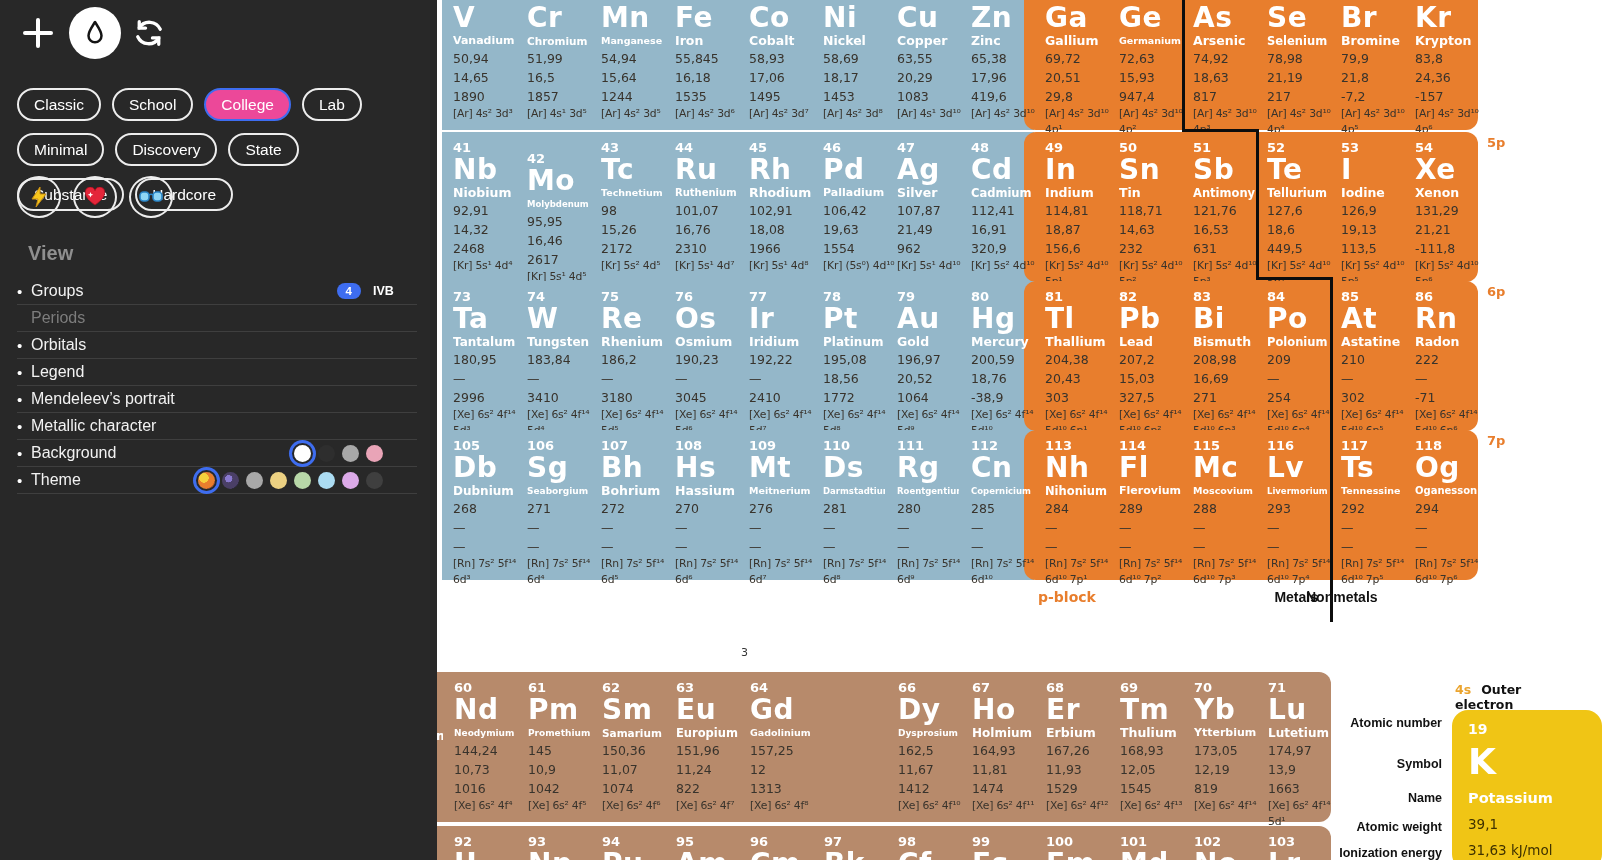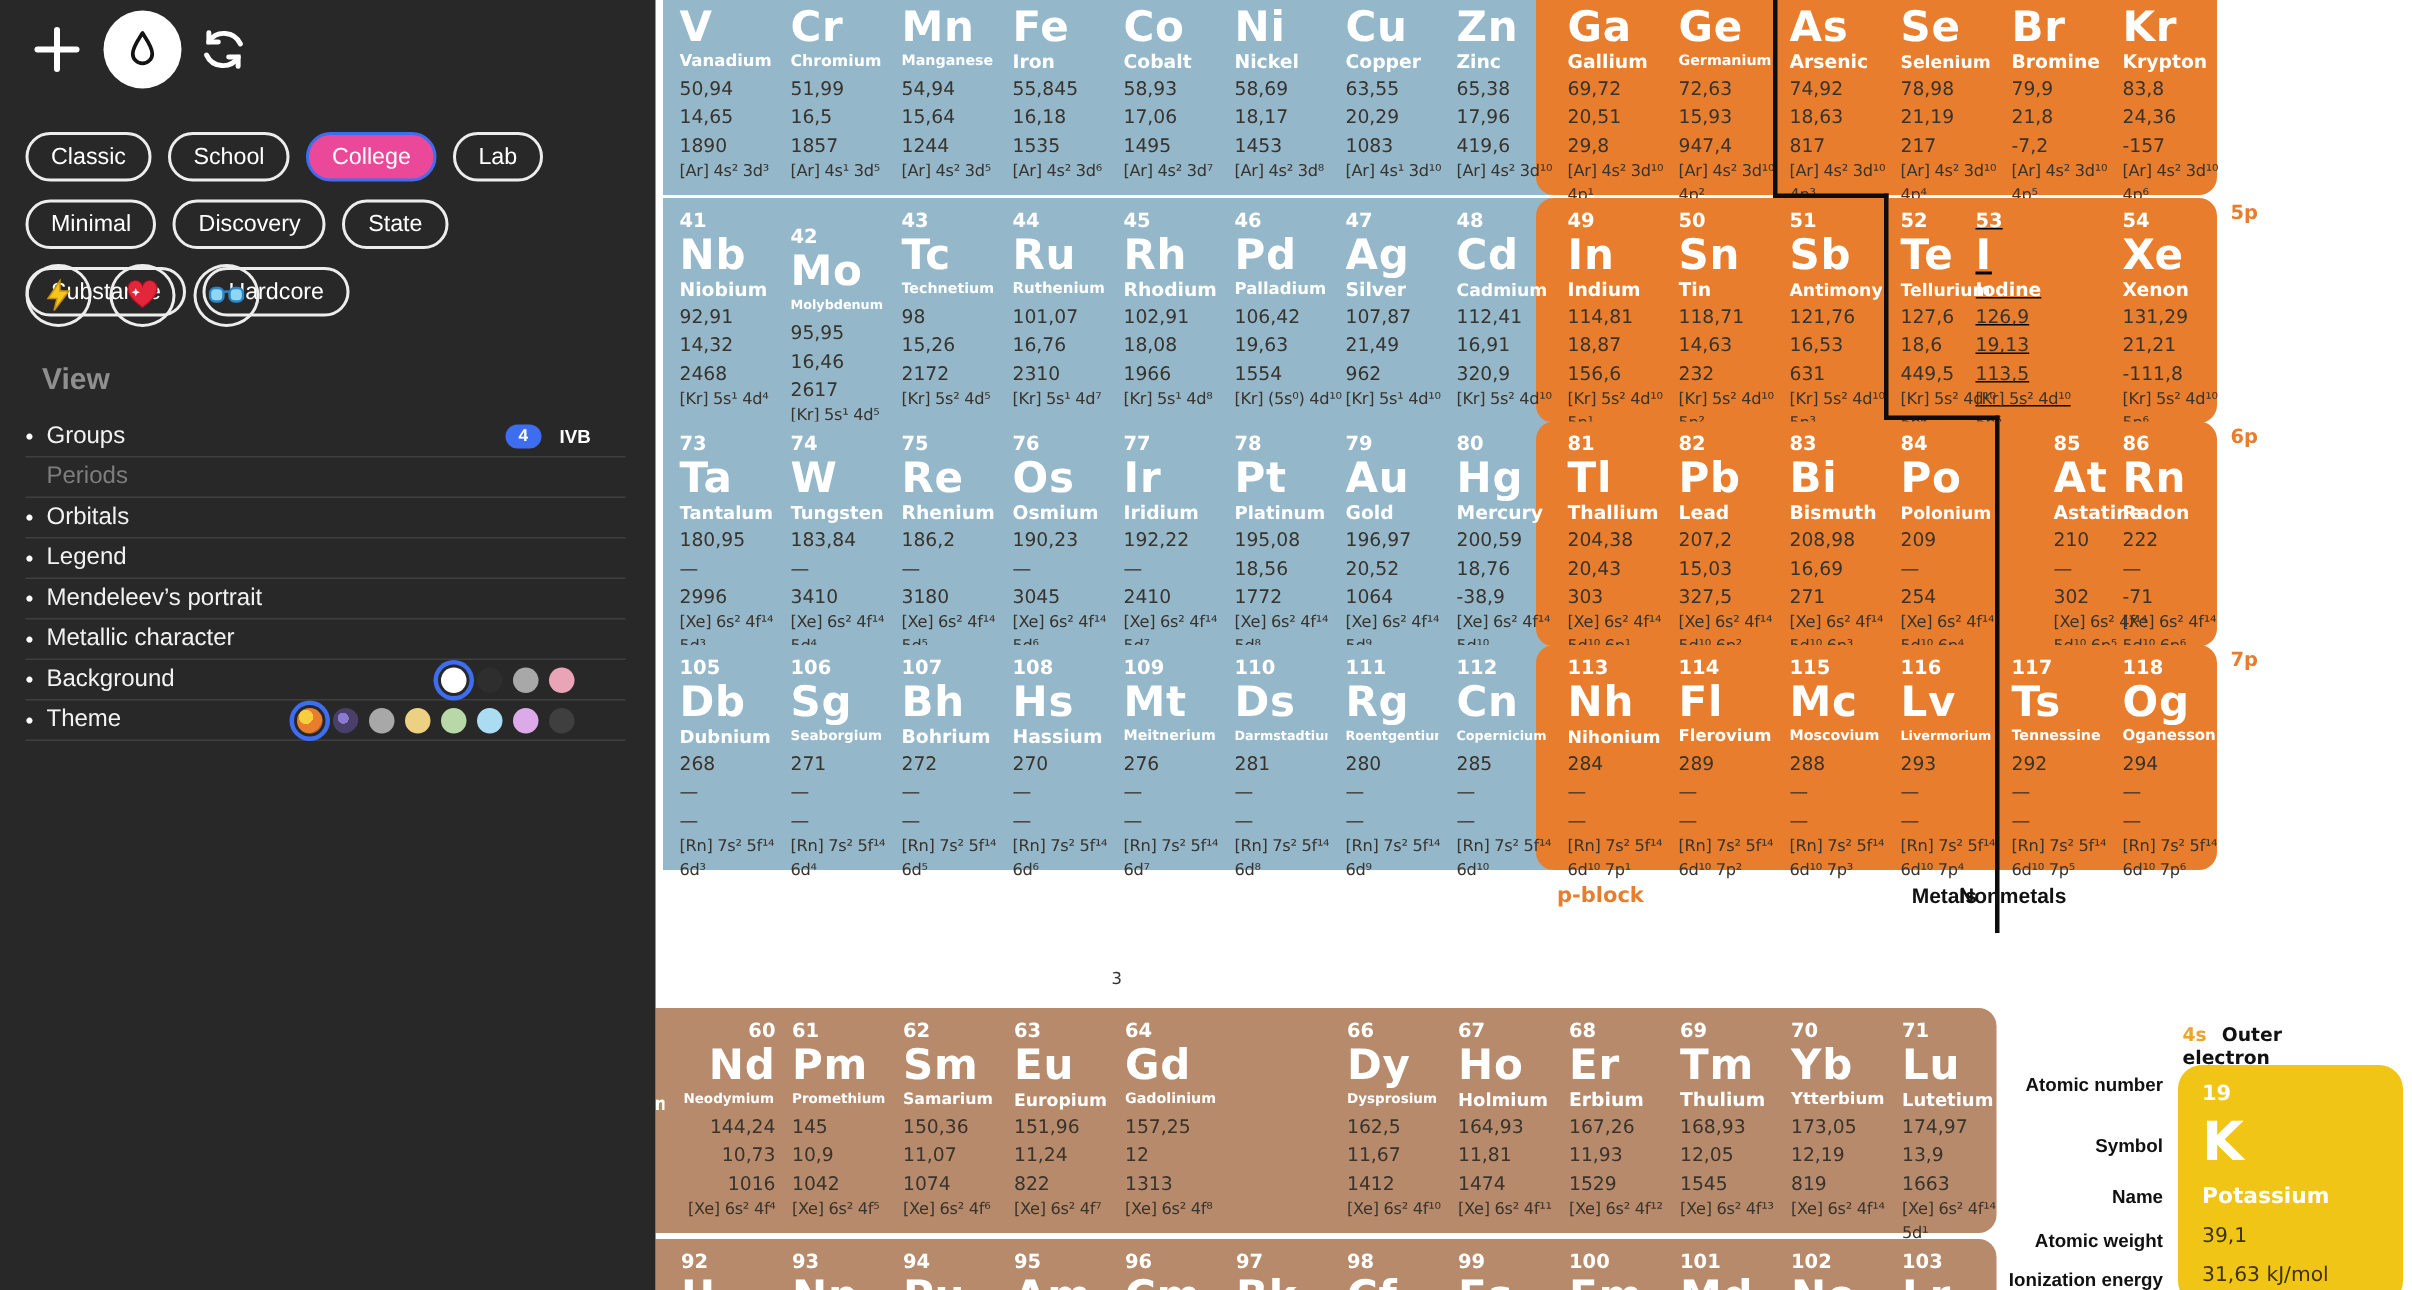--- a/index.html
+++ b/index.html
@@ -512,21 +512,21 @@
           <div class="sym">Te</div>
           <div class="nm" style="font-size: 11.5px;">Tellurium</div>
           <div class="v">127,6</div>
           <div class="v">18,6</div>
           <div class="v">449,5</div>
           <div class="cfg">
             <div>[Kr] 5s² 4d¹⁰</div>
             <div>5p⁴</div>
           </div>
         </div>
-        <div class="cell" style="left: 864px; text-decoration: underline;">
+        <div class="cell" style="left: 888px;">
           <div class="z">53</div>
           <div class="sym">I</div>
           <div class="nm">Iodine</div>
           <div class="v">126,9</div>
           <div class="v">19,13</div>
           <div class="v">113,5</div>
           <div class="cfg">
             <div>[Kr] 5s² 4d¹⁰</div>
             <div>5p⁵</div>
           </div>
@@ -684,21 +684,21 @@
           <div class="sym">Po</div>
           <div class="nm" style="font-size: 11.5px;">Polonium</div>
           <div class="v">209</div>
           <div class="v">—</div>
           <div class="v">254</div>
           <div class="cfg">
             <div>[Xe] 6s² 4f¹⁴</div>
             <div>5d¹⁰ 6p⁴</div>
           </div>
         </div>
-        <div class="cell" style="left: 888px; margin-left: 28px;">
+        <div class="cell" style="left: 888px;">
           <div class="z">85</div>
           <div class="sym">At</div>
           <div class="nm">Astatine</div>
           <div class="v">210</div>
           <div class="v">—</div>
           <div class="v">302</div>
           <div class="cfg">
             <div>[Xe] 6s² 4f¹⁴</div>
             <div>5d¹⁰ 6p⁵</div>
           </div>
@@ -886,21 +886,21 @@
             <div>[Rn] 7s² 5f¹⁴</div>
             <div>6d¹⁰ 7p⁶</div>
           </div>
         </div>
       </div>
       <div class="sliver" style="left: 437px; top: 672px; height: 150px; background: rgb(183, 138, 107);">
         <span>m</span>
       </div>
       <div class="prow" style="left: 443px; top: 672px; width: 888px; height: 150px;">
         <div class="blk tan rr" style="left: 0px; width: 888px;"></div>
-        <div class="cell" style="left: 0px; text-align: right;">
+        <div class="cell" style="left: 0px;">
           <div class="z">60</div>
           <div class="sym">Nd</div>
           <div class="nm" style="font-size: 9px;">Neodymium</div>
           <div class="v">144,24</div>
           <div class="v">10,73</div>
           <div class="v">1016</div>
           <div class="cfg">
             <div>[Xe] 6s² 4f⁴</div>
           </div>
         </div>

